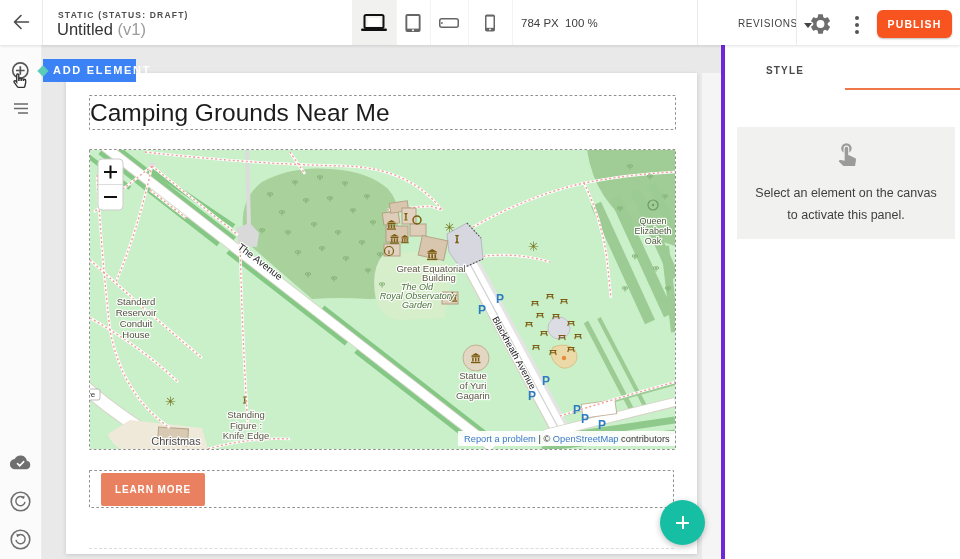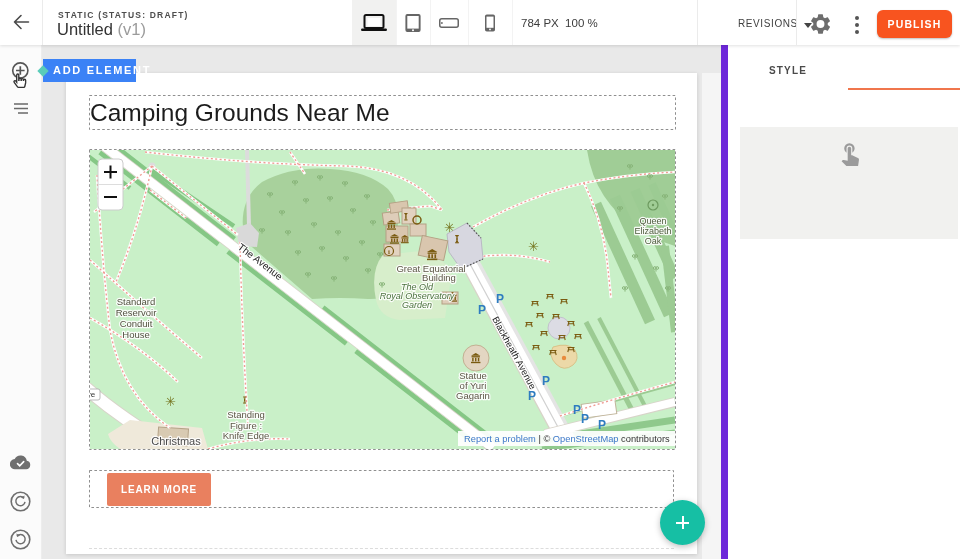--- a/index.html
+++ b/index.html
@@ -37,30 +37,30 @@
                   background:#5accb9; transform:rotate(45deg); }
 
   
   #page { position:absolute; left:66px; top:73px; width:631px; height:481px; background:#fff;
           box-shadow:0 1px 4px rgba(0,0,0,0.15); }
   .dashed { position:absolute; }
   #headbox { left:23px; top:22px; width:587px; height:35px; }
   #headbox h1 { font-size:24.5px; font-weight:400; color:#1c1c1c; margin:4px 0 0 1px; letter-spacing:0; }
   #mapbox  { left:23px; top:76px; width:587px; height:301px; }
   #btnbox  { left:23px; top:397px; width:584px; height:38px; }
-  #learn { position:absolute; left:18px; top:3px; width:104px; height:33px; background:#e9805f; border-radius:2px;
+  #learn { position:absolute; left:12px; top:3px; width:104px; height:33px; background:#e9805f; border-radius:2px;
            color:#fff; font-size:10px; font-weight:bold; letter-spacing:0.9px; text-align:center; line-height:33px; }
   #fab { position:absolute; left:660px; top:500px; width:45px; height:45px; border-radius:50%;
          background:#16bfa4; z-index:26; box-shadow:0 2px 6px rgba(0,0,0,0.25); }
   #fab:before { content:""; position:absolute; left:21.5px; top:16px; width:2px; height:13px; background:#fff; }
   #fab:after  { content:""; position:absolute; left:16px; top:21.5px; width:13px; height:2px; background:#fff; }
 
   
   #rpanel { position:absolute; left:721px; top:45px; width:239px; height:514px; background:#fff;
-            border-left:7px solid #6d28d9; z-index:20; }
+            border-left:4px solid #6d28d9; z-index:20; }
   #tab-style { position:absolute; left:0; top:0; width:120px; height:44px; font-size:10px; font-weight:bold;
                letter-spacing:1.2px; color:#4a4a4a; text-align:center; line-height:52px; }
   #tab-elem  { position:absolute; left:120px; top:0; width:119px; height:44px; font-size:10px;
                letter-spacing:0.9px; color:#9b9b9b; text-align:center; line-height:52px; }
   #tab-line  { position:absolute; left:120px; top:43px; width:119px; height:2px; background:#f0764c; }
   #infobox { position:absolute; left:12px; top:82px; width:218px; height:112px; background:#f1f1ef; }
   #infobox .txt { position:absolute; left:0; top:55px; width:100%; text-align:center; font-size:12.5px;
                   color:#3f3f3f; line-height:22px; }
 </style>
 </head>
@@ -417,16 +417,17 @@
   <div id="fab"></div>
   <div style="position:absolute;left:702px;top:73px;width:19px;height:486px;background:#f5f5f5;"></div>
 
   <div id="rpanel">
     <div id="tab-style">STYLE</div>
     <div id="tab-line"></div>
     <div id="infobox">
       <svg style="position:absolute;left:99px;top:13px" width="22" height="26" viewBox="2.5 0.5 19 22">
           <path fill="#9b9b9b" d="M9 11.24V7.5a2.5 2.5 0 0 1 5 0v3.74c1.21-.81 2-2.18 2-3.74a4.5 4.5 0 0 0-9 0c0 1.56.79 2.93 2 3.74zm9.84 4.63l-4.54-2.26c-.17-.07-.35-.11-.54-.11H13v-6a1.5 1.5 0 0 0-3 0v10.74l-3.43-.72c-.08-.01-.15-.03-.24-.03-.31 0-.59.13-.79.33l-.79.8 4.94 4.94c.27.27.65.44 1.06.44h6.79c.75 0 1.33-.55 1.44-1.28l.75-5.27c.01-.07.02-.14.02-.2 0-.62-.38-1.16-.91-1.38z"></path>
         </svg>
+      <div class="txt">Select an element on the canvas<br>to activate this panel.</div>
     </div>
   </div>
 
 </div>
 
 </body></html>

